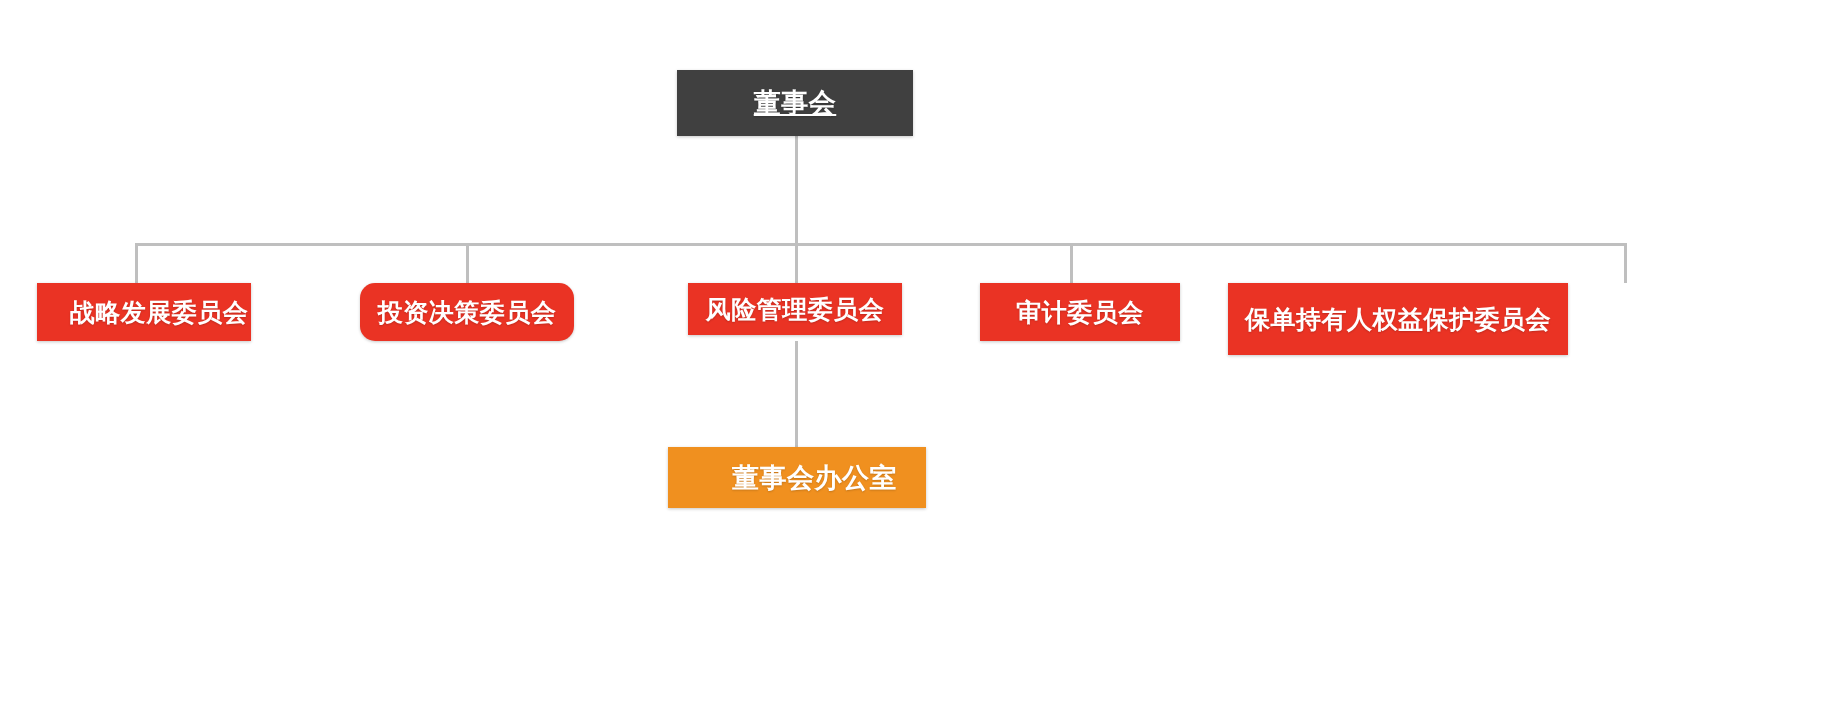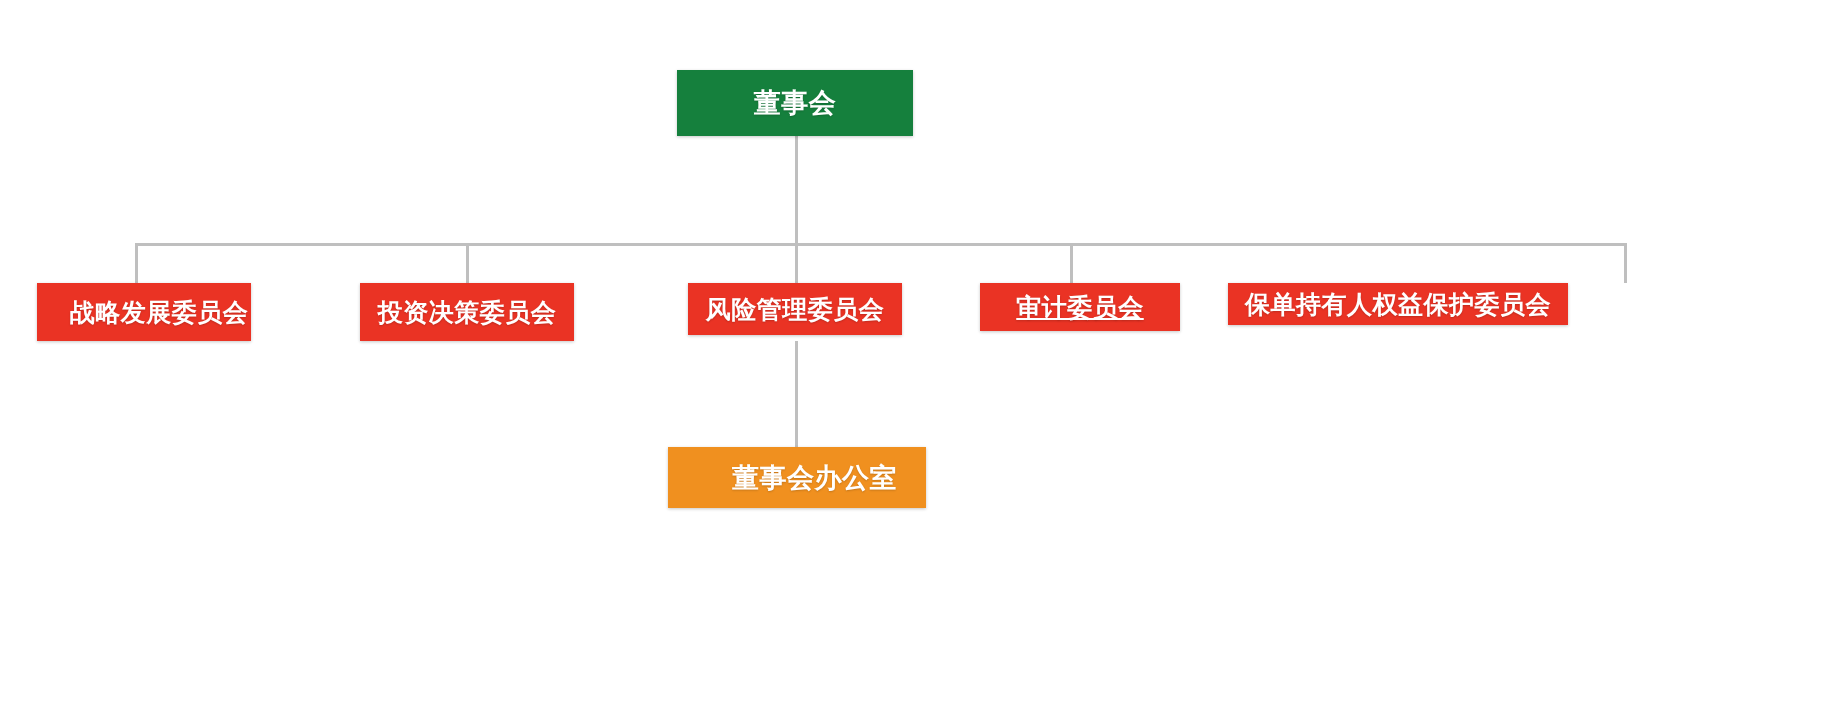--- a/index.html
+++ b/index.html
@@ -36,22 +36,23 @@
     box-sizing: border-box;
     color: #ffffff;
     font-weight: bold;
     letter-spacing: 0.5px;
     text-align: center;
     white-space: nowrap;
     text-shadow: 0 1px 2px rgba(0,0,0,0.18);
     box-shadow: 0 1px 3px rgba(0,0,0,0.22);
   }
   .node-root {
-    background: #15803d;
+    background: #404040;
     font-size: 27px;
+    text-decoration: underline;
   }
   .node-committee {
     background: #ea3324;
     font-size: 25px;
   }
   .node-office {
     background: #f0901f;
     font-size: 27px;
   }
 </style>
@@ -73,33 +74,33 @@
   <div class="conn conn-v" style="left:795px; top:341px; height:106px;"></div>
 
   <div class="node node-root" style="left:677px; top:70px; width:236px; height:66px;">
     <span>董事会</span>
   </div>
 
   <div class="node node-committee" style="left:37px; top:283px; width:214px; height:58px;padding-left:30px;">
     <span>战略发展委员会</span>
   </div>
 
-  <div class="node node-committee" style="left:360px; top:283px; width:214px; height:58px;">
+  <div class="node node-committee" style="left:360px; top:283px; width:214px; height:58px;border-radius:15px;">
     <span>投资决策委员会</span>
   </div>
 
   <div class="node node-committee" style="left:688px; top:283px; width:214px; height:52px;">
     <span>风险管理委员会</span>
   </div>
 
-  <div class="node node-committee" style="left:980px; top:283px; width:200px; height:48px;text-decoration:underline;">
+  <div class="node node-committee" style="left:980px; top:283px; width:200px; height:58px;">
     <span>审计委员会</span>
   </div>
 
-  <div class="node node-committee" style="left:1228px; top:283px; width:340px; height:42px;align-items:center;">
+  <div class="node node-committee" style="left:1228px; top:283px; width:340px; height:72px;align-items:center;">
     <span>保单持有人权益保护委员会</span>
   </div>
 
   <div class="node node-office" style="left:668px; top:447px; width:258px; height:61px;padding-left:35px;">
     <span>董事会办公室</span>
   </div>
 
 </div>
 
 </body></html>

